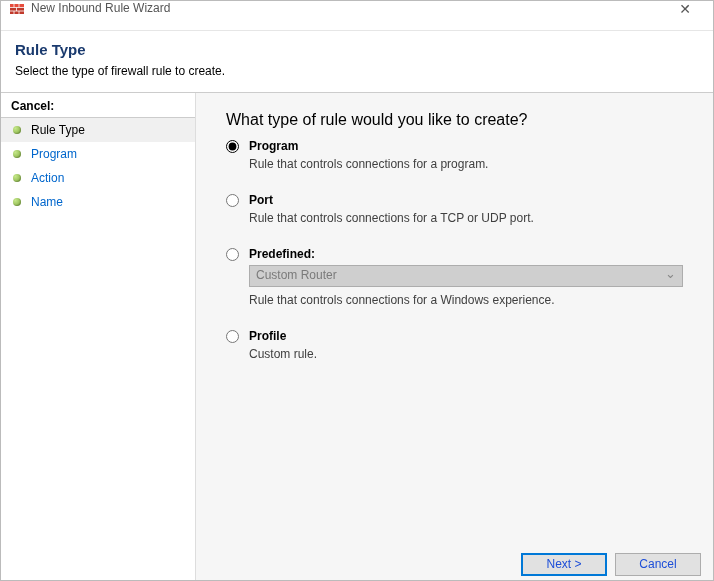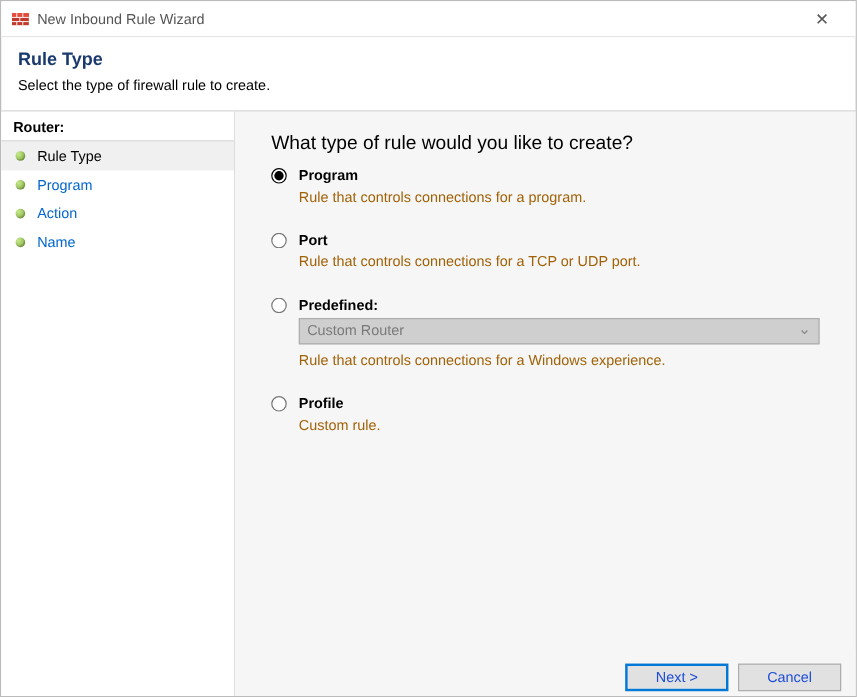--- a/index.html
+++ b/index.html
@@ -9,21 +9,21 @@
       color: #000;
       background: #fff;
       width: 714px;
       height: 581px;
       overflow: hidden;
       border: 1px solid #bbb;
     }
     .titlebar {
       height: 30px;
       display: flex;
-      align-items: center;
+      align-items: flex-start;
       padding: 0 8px;
       border-bottom: 1px solid #e6e6e6;
       background: #fff;
     }
     .titlebar .icon-wrap { width: 16px; height: 16px; margin-right: 6px; display:flex; align-items:center; justify-content:center;}
     .titlebar .title { color: #555; font-size: 12px; flex: 1; }
     .titlebar .close { width: 40px; text-align: center; color: #555; font-size: 14px; cursor: pointer; }
     .header {
       padding: 10px 14px 14px 14px;
     }
@@ -97,21 +97,21 @@
       accent-color: #000;
     }
     .option-body { flex: 1; }
     .option-label {
       font-weight: bold;
       font-size: 12px;
       margin-bottom: 4px;
     }
     .option-desc {
       font-size: 12px;
-      color: #a16207;
+      color: #404040;
       margin-bottom: 6px;
     }
     .select-disabled {
       width: 100%;
       max-width: 440px;
       height: 22px;
       border: 1px solid #adadad;
       background: #cfcfcf;
       color: #7a7a7a;
       font-size: 12px;
@@ -176,21 +176,21 @@
   <span class="close">✕</span>
 </div>
 
 <div class="header">
   <h1>Rule Type</h1>
   <div class="subtitle">Select the type of firewall rule to create.</div>
 </div>
 
 <div class="body">
   <div class="sidebar">
-    <div class="sidebar-header">Router:</div>
+    <div class="sidebar-header">Cancel:</div>
     <div class="step active">
       <span class="bullet"></span>
       <span class="label">Rule Type</span>
     </div>
     <div class="step link">
       <span class="bullet"></span>
       <span class="label">Program</span>
     </div>
     <div class="step link">
       <span class="bullet"></span>

